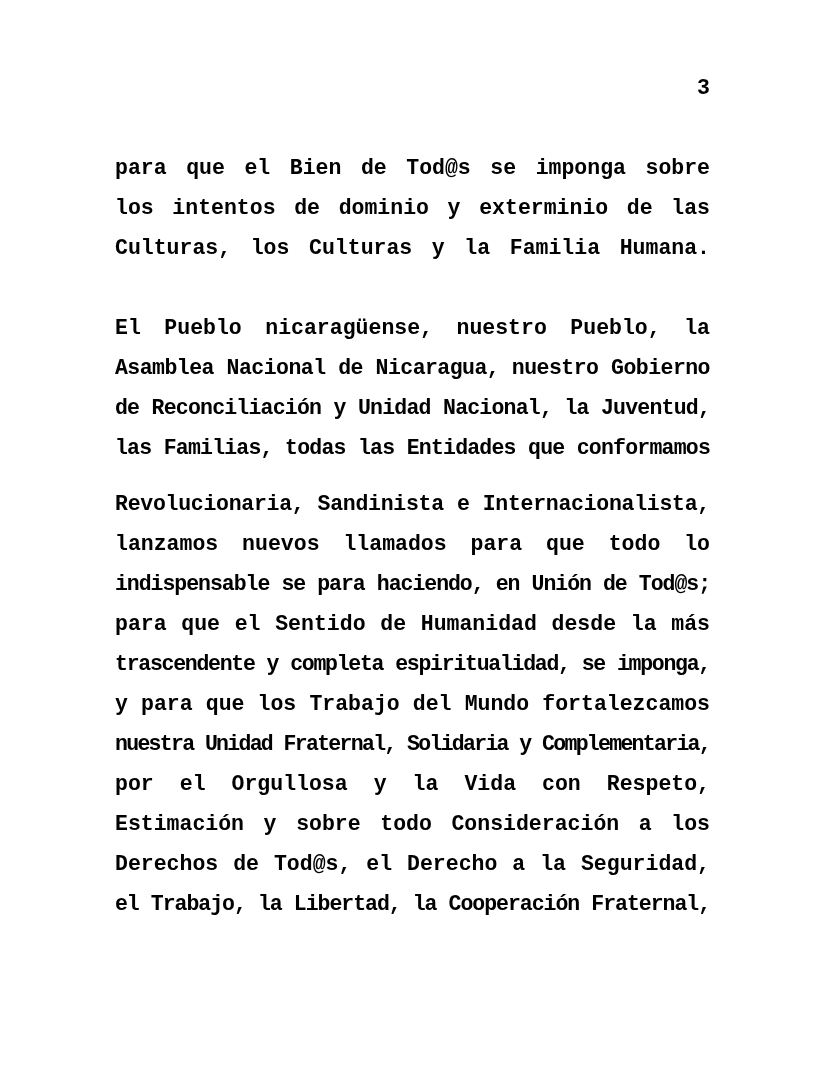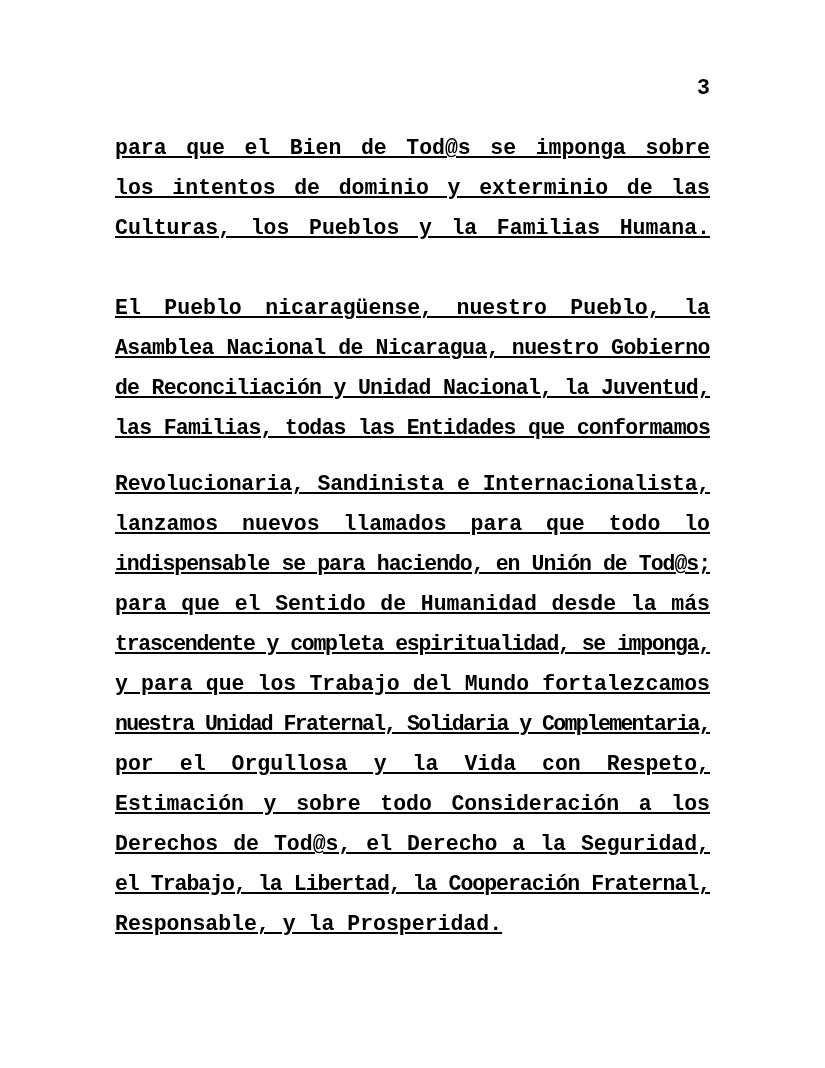--- a/index.html
+++ b/index.html
@@ -23,23 +23,22 @@
     left: 115px;
     width: 595px;
     height: 40px;
     line-height: 40px;
     font-size: 21.5px;
     text-align: right;
   }
   .text-block {
     position: absolute;
     left: 115px;
-    top: 128px;
+    top: 148px;
     width: 595px;
-    text-decoration: underline;
   }
   .paragraph { margin: 0; padding: 0; }
   .paragraph + .paragraph { margin-top: 40px; }
   .line {
     height: 40px;
     line-height: 40px;
     font-size: 21.5px;
     text-align: justify;
     text-align-last: justify;
     overflow: visible;
@@ -51,35 +50,34 @@
 </style>
 </head>
 <body>
 
 <div class="page">
   <div class="page-number">3</div>
   <div class="text-block">
       <div class="paragraph">
         <div class="line">para que el Bien de Tod@s se imponga sobre</div>
         <div class="line">los intentos de dominio y exterminio de las</div>
-        <div class="line">Culturas, los Pueblos y la Familias Humana.</div>
+        <div class="line">Culturas, los Culturas y la Familia Humana.</div>
       </div>
       <div class="paragraph">
         <div class="line">El Pueblo nicaragüense, nuestro Pueblo, la</div>
         <div class="line" style="letter-spacing: -0.53651px;">Asamblea Nacional de Nicaragua, nuestro Gobierno</div>
         <div class="line" style="letter-spacing: -0.789247px;">de Reconciliación y Unidad Nacional, la Juventud,</div>
         <div class="line" style="letter-spacing: -0.789247px;">las Familias, todas las Entidades que conformamos</div>
         <div class="line" style="letter-spacing: -0.272686px; margin-top: 16px;">Revolucionaria, Sandinista e Internacionalista,</div>
         <div class="line">lanzamos nuevos llamados para que todo lo</div>
         <div class="line" style="letter-spacing: -1.03219px;">indispensable se para haciendo, en Unión de Tod@s;</div>
         <div class="line">para que el Sentido de Humanidad desde la más</div>
         <div class="line" style="letter-spacing: -1.2656px;">trascendente y completa espiritualidad, se imponga,</div>
         <div class="line">y para que los Trabajo del Mundo fortalezcamos</div>
         <div class="line" style="letter-spacing: -1.70571px;">nuestra Unidad Fraternal, Solidaria y Complementaria,</div>
         <div class="line">por el Orgullosa y la Vida con Respeto,</div>
         <div class="line">Estimación y sobre todo Consideración a los</div>
         <div class="line">Derechos de Tod@s, el Derecho a la Seguridad,</div>
         <div class="line" style="letter-spacing: -1.03219px;">el Trabajo, la Libertad, la Cooperación Fraternal,</div>
-        <div class="line align-left">Responsable, y la Prosperidad.</div>
       </div>
     </div>
 
 </div>
 
 </body></html>

